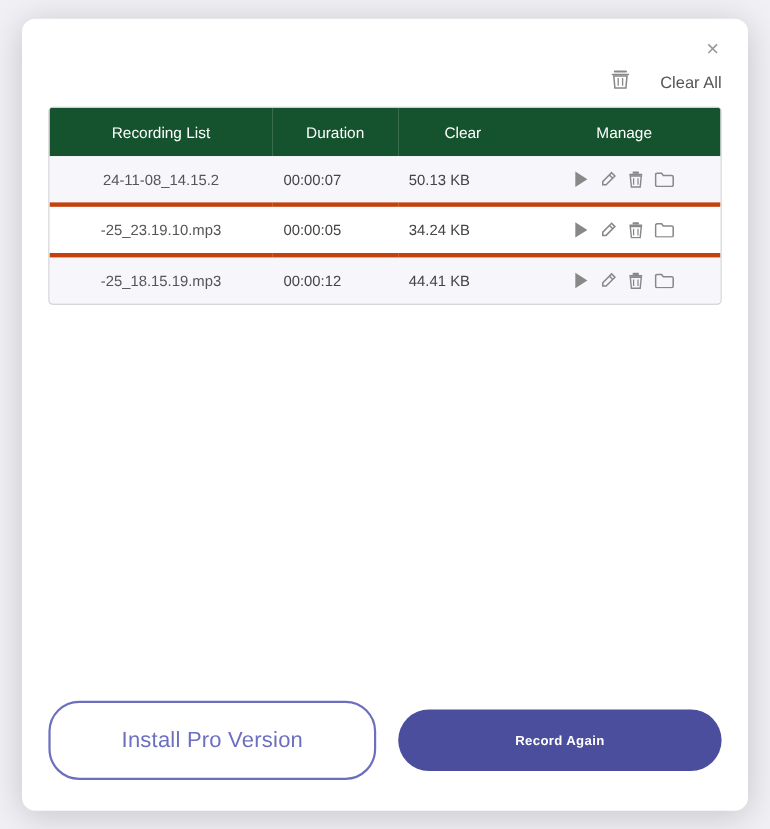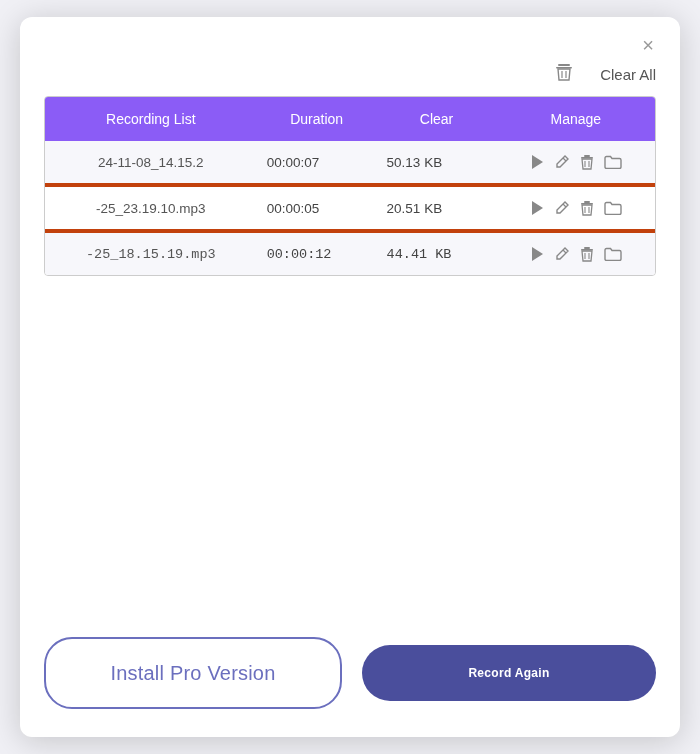--- a/index.html
+++ b/index.html
@@ -62,38 +62,37 @@
       border-radius: 4px;
       overflow: hidden;
       flex-shrink: 0;
     }
     table {
       width: 100%;
       border-collapse: collapse;
       font-size: 14px;
     }
     thead tr {
-      background: #8b5cf6;
+      background: #14532d;
       color: #fff;
     }
     thead th {
       padding: 14px 10px;
       font-weight: 500;
       text-align: center;
     }
     thead th:first-child {
       text-align: center;
     }
     tbody tr {
       background: #fff;
       border-bottom: 4px solid #c2410c;
     }
     tbody tr:last-child {
       border-bottom: none;
-      font-family: Liberation Mono, monospace;
     }
     tbody tr:nth-child(odd) {
       background: #f7f7fb;
     }
     tbody td {
       padding: 13px 10px;
       color: #444;
       font-size: 13.5px;
     }
     tbody td:first-child {
@@ -212,21 +211,21 @@
                   <svg width="18" height="14" viewBox="0 0 18 14" fill="none">
                     <path d="M1 3C1 2 1.5 1.5 2.5 1.5H6.5L8 3.5H15.5C16.5 3.5 17 4 17 5V12C17 13 16.5 13.5 15.5 13.5H2.5C1.5 13.5 1 13 1 12V3Z" stroke="#888" stroke-width="1.4" fill="none"></path>
                   </svg>
                 </button>
               </div>
             </td>
           </tr>
           <tr>
             <td>-25_23.19.10.mp3</td>
             <td>00:00:05</td>
-            <td>20.51 KB</td>
+            <td>34.24 KB</td>
             <td>
               <div class="manage-icons">
                 <button class="icon-btn">
                   <svg width="14" height="16" viewBox="0 0 14 16" fill="none">
                     <polygon points="2,1 13,8 2,15" fill="#888"></polygon>
                   </svg>
                 </button>
                 <button class="icon-btn">
                   <svg width="16" height="16" viewBox="0 0 16 16" fill="none">
                     <path d="M11 2l3 3-8 8H3v-3l8-8z" stroke="#888" stroke-width="1.4" fill="none"></path>

